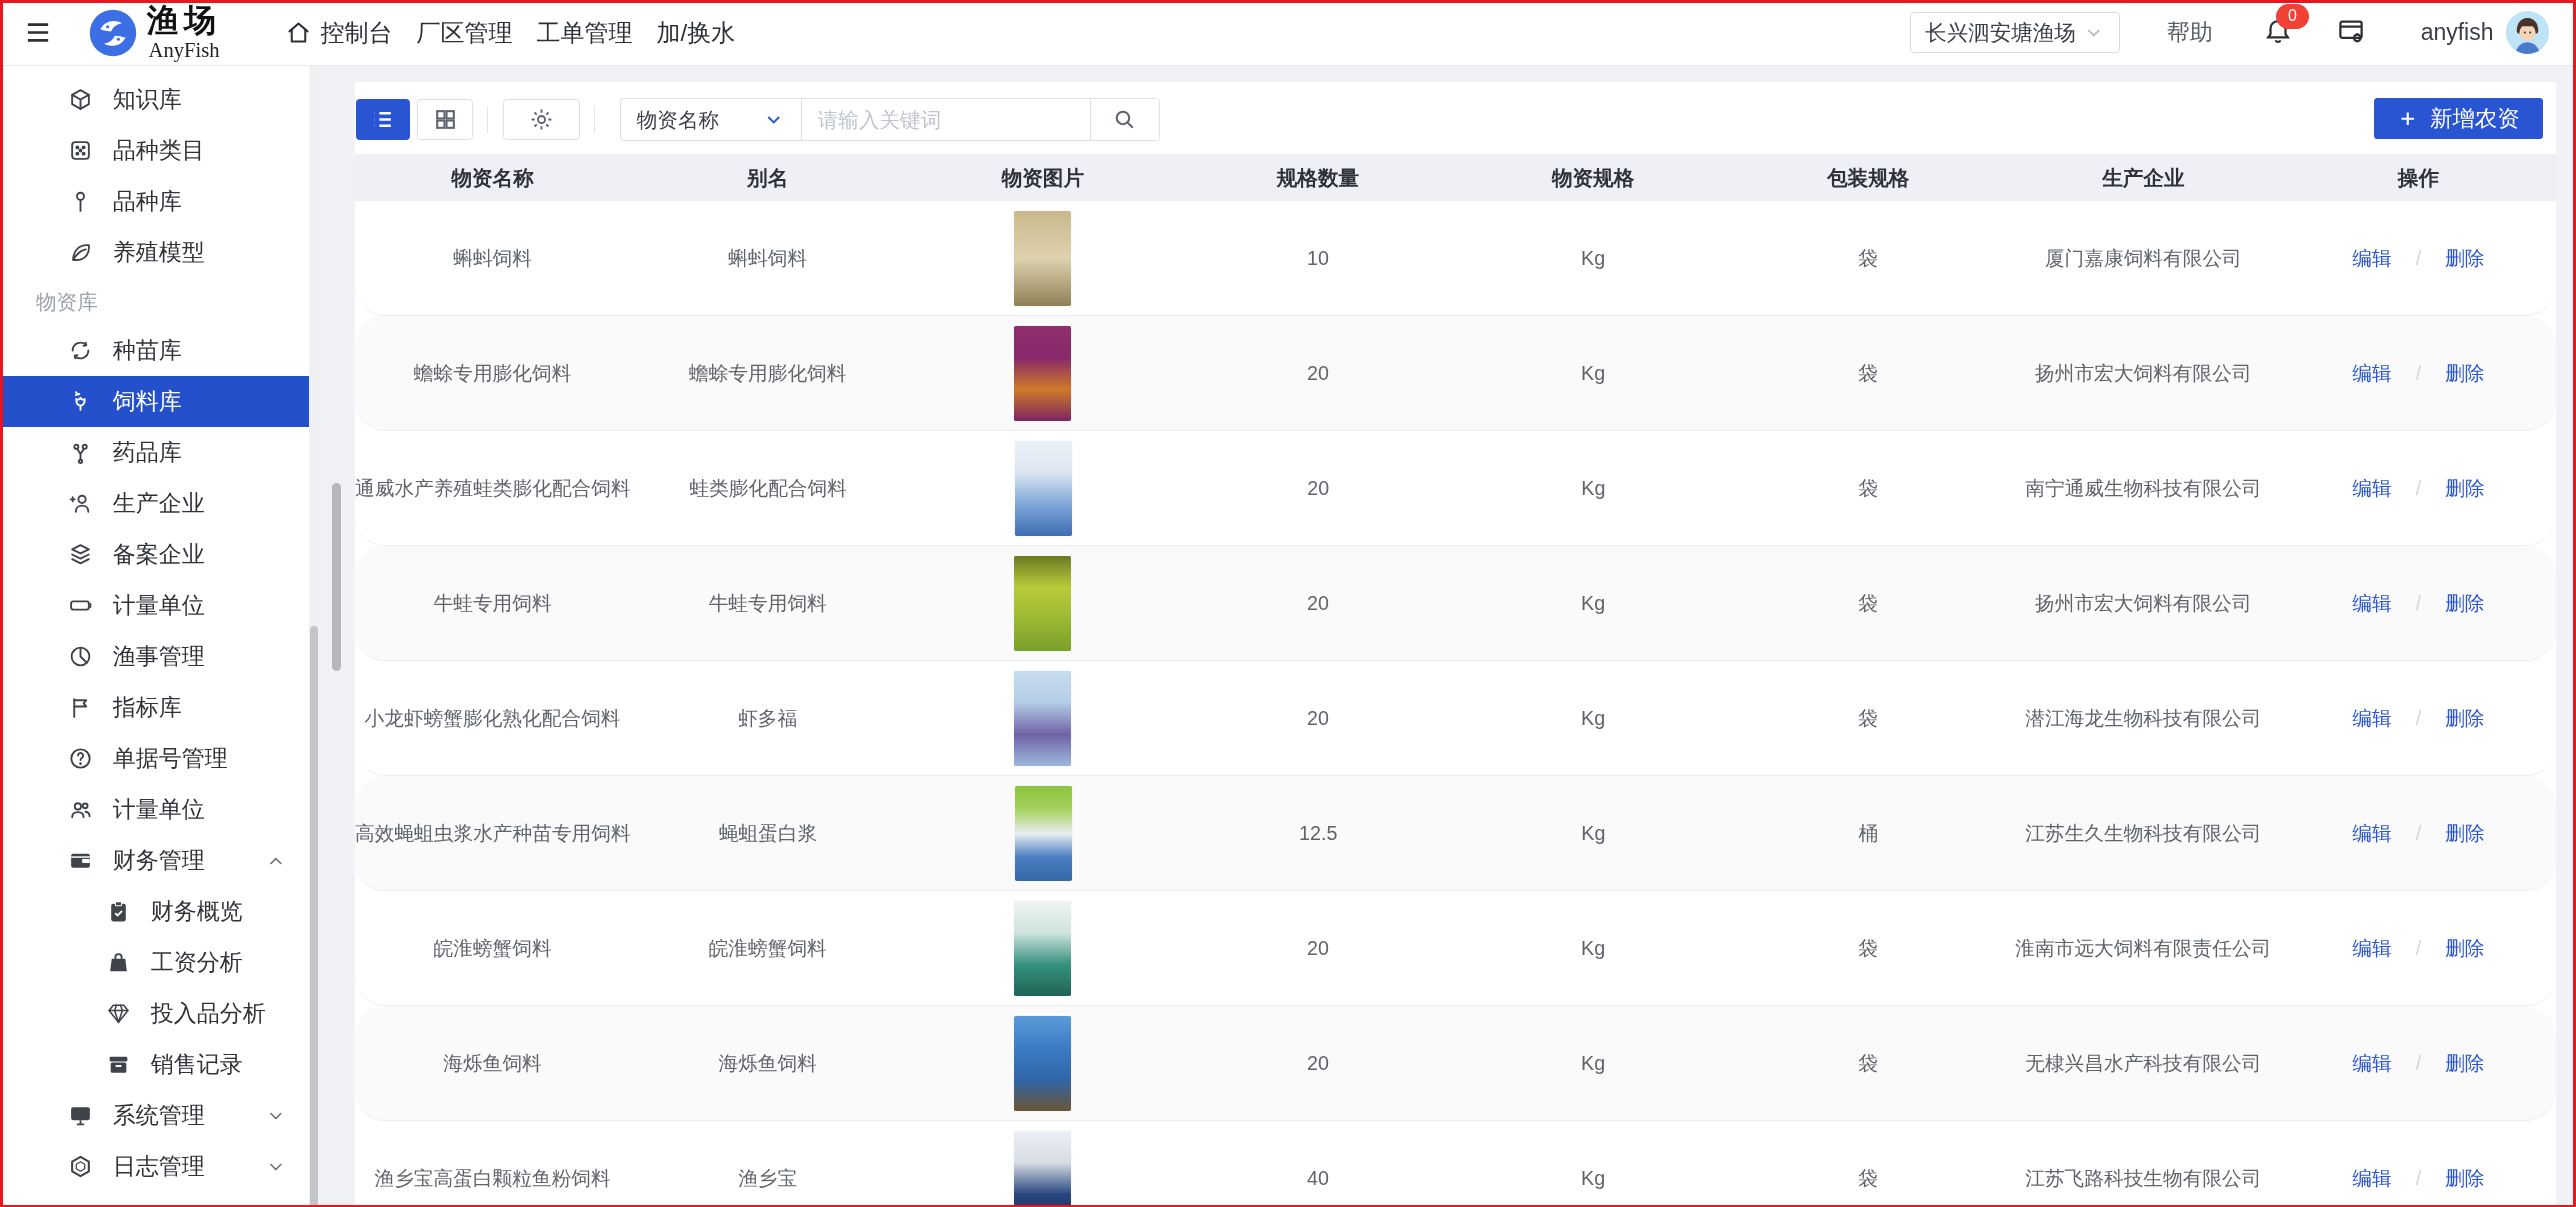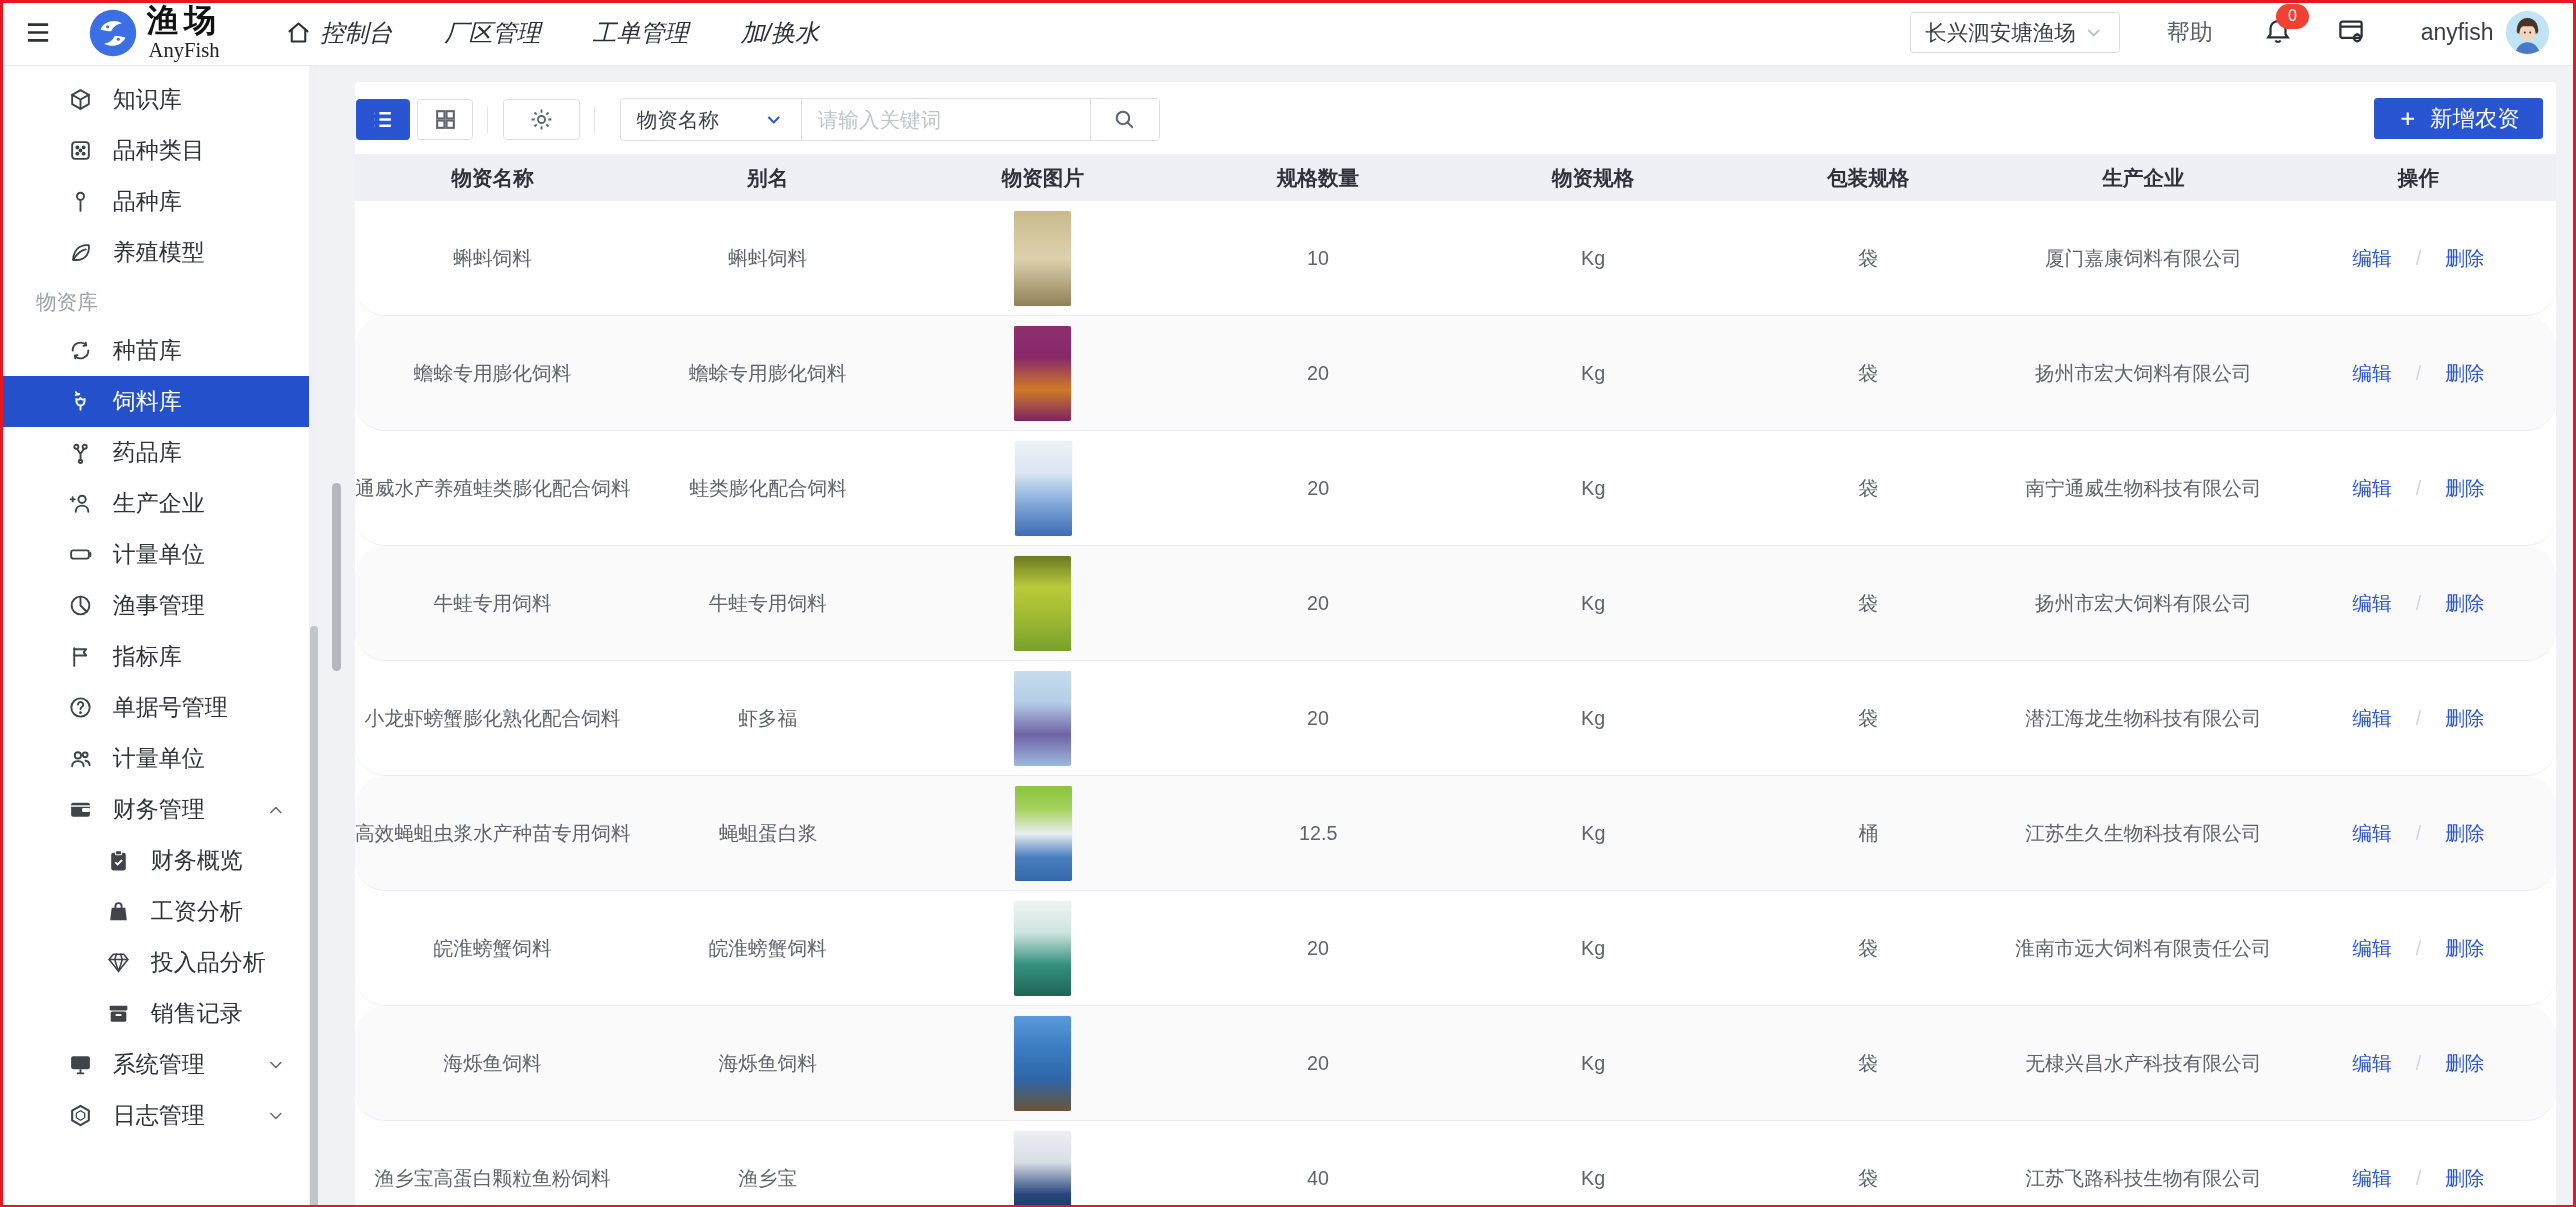--- a/index.html
+++ b/index.html
@@ -14,21 +14,21 @@
   
   .topbar{position:absolute;top:0;left:0;right:0;height:65px;background:#fff;
     border-bottom:0.9px solid #e9ebef;display:flex;align-items:center;z-index:20;}
   .hamburger{margin-left:19.7px;width:36px;height:36px;display:flex;align-items:center;justify-content:center;cursor:pointer;}
   .hamburger svg{width:30px;height:27px;}
   .brand{display:flex;align-items:center;margin-left:32px;}
   .brand .logo{width:50px;height:50px;}
   .brand-text{margin-left:9px;display:flex;flex-direction:column;align-items:center;line-height:1;}
   .brand-cn{font-family:"Liberation Serif","DejaVu Serif",serif;font-weight:bold;font-size:32px;letter-spacing:5.4px;color:#111;}
   .brand-en{font-family:"Liberation Serif","DejaVu Serif",serif;font-size:20.6px;color:#222;margin-top:3.6px;}
-  .topnav{display:flex;align-items:center;margin-left:63px;gap:52px;font-style:italic;}
+  .topnav{display:flex;align-items:center;margin-left:63px;gap:24px;}
   .topnav .nav-item{display:flex;align-items:center;gap:9px;font-size:24px;color:#2b2f36;cursor:pointer;}
   .topnav .nav-item svg{width:27px;height:27px;}
   .tb-spacer{flex:1;}
   .farm-select{width:179px;height:39px;border:0.9px solid #d9dce3;border-radius:3.6px;background:#fff;
     display:flex;align-items:center;justify-content:space-between;padding:0 14.3px;cursor:pointer;}
   .farm-select .fs-label{font-size:21.5px;color:#3a3f47;}
   .farm-select svg{width:21.5px;height:21.5px;color:#b9bdc6;}
   .help-link{margin-left:47px;font-size:23px;color:#5a5f66;cursor:pointer;}
   .bell-wrap{position:relative;margin-left:50px;cursor:pointer;}
   .bell-wrap svg{width:30px;height:30px;color:#2b2f36;}
@@ -250,20 +250,29 @@
             <circle cx="13.5" cy="8" r="3.5"></circle>
             <path d="M7.5 20c0-4 2.7-6 6-6s6 2 6 6"></path>
             <path d="M4.5 6v4M2.5 8h4"></path>
           </svg>
         </span>
         <span class="s-label">生产企业</span>
       </div>
       <div class="side-item">
         <span class="s-icon">
           <svg viewBox="0 0 24 24" fill="none" stroke="currentColor" stroke-width="1.8" stroke-linecap="round" stroke-linejoin="round">
+            <path d="M12 3l8 4-8 4-8-4 8-4z"></path>
+            <path d="M4 12l8 4 8-4M4 16.5l8 4 8-4"></path>
+          </svg>
+        </span>
+        <span class="s-label">备案企业</span>
+      </div>
+      <div class="side-item">
+        <span class="s-icon">
+          <svg viewBox="0 0 24 24" fill="none" stroke="currentColor" stroke-width="1.8" stroke-linecap="round" stroke-linejoin="round">
             <rect x="3" y="8" width="17" height="8" rx="2"></rect>
             <path d="M21.5 10.5v3"></path>
           </svg>
         </span>
         <span class="s-label">计量单位</span>
       </div>
       <div class="side-item">
         <span class="s-icon">
           <svg viewBox="0 0 24 24" fill="none" stroke="currentColor" stroke-width="1.8" stroke-linecap="round" stroke-linejoin="round">
             <circle cx="12" cy="12" r="8.5"></circle>

